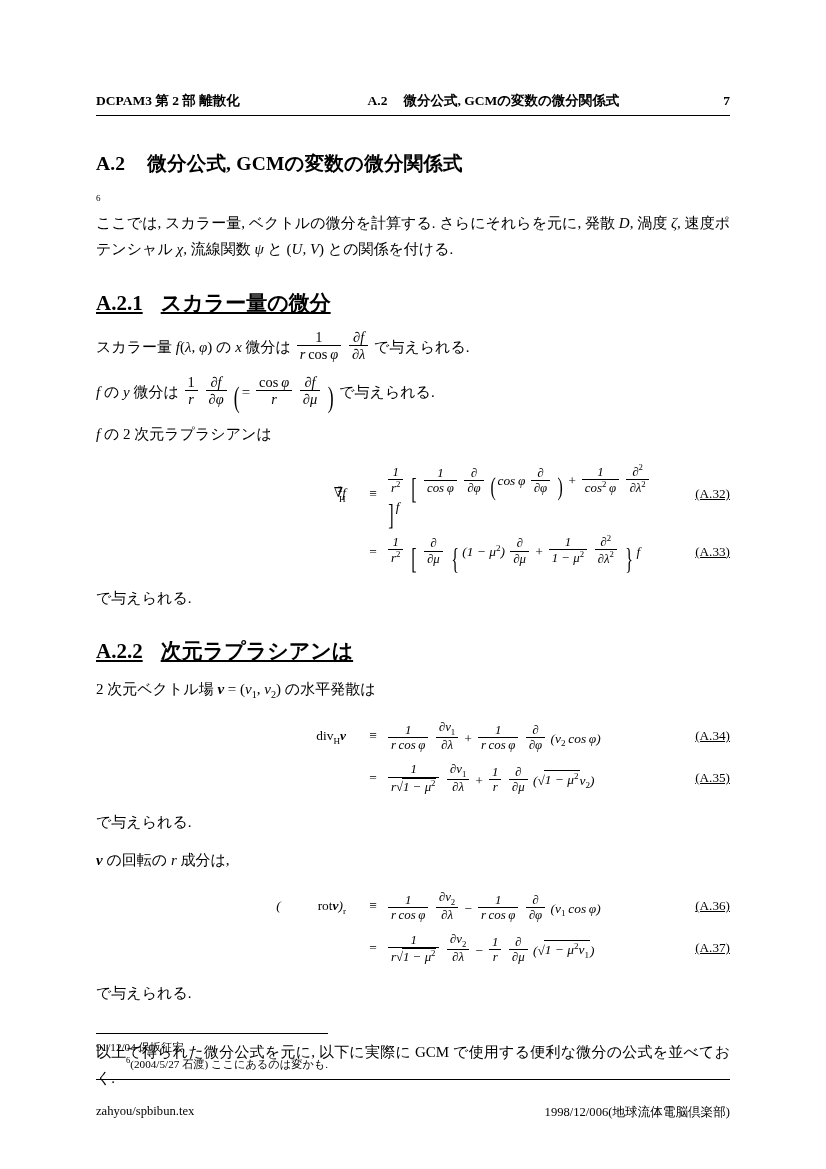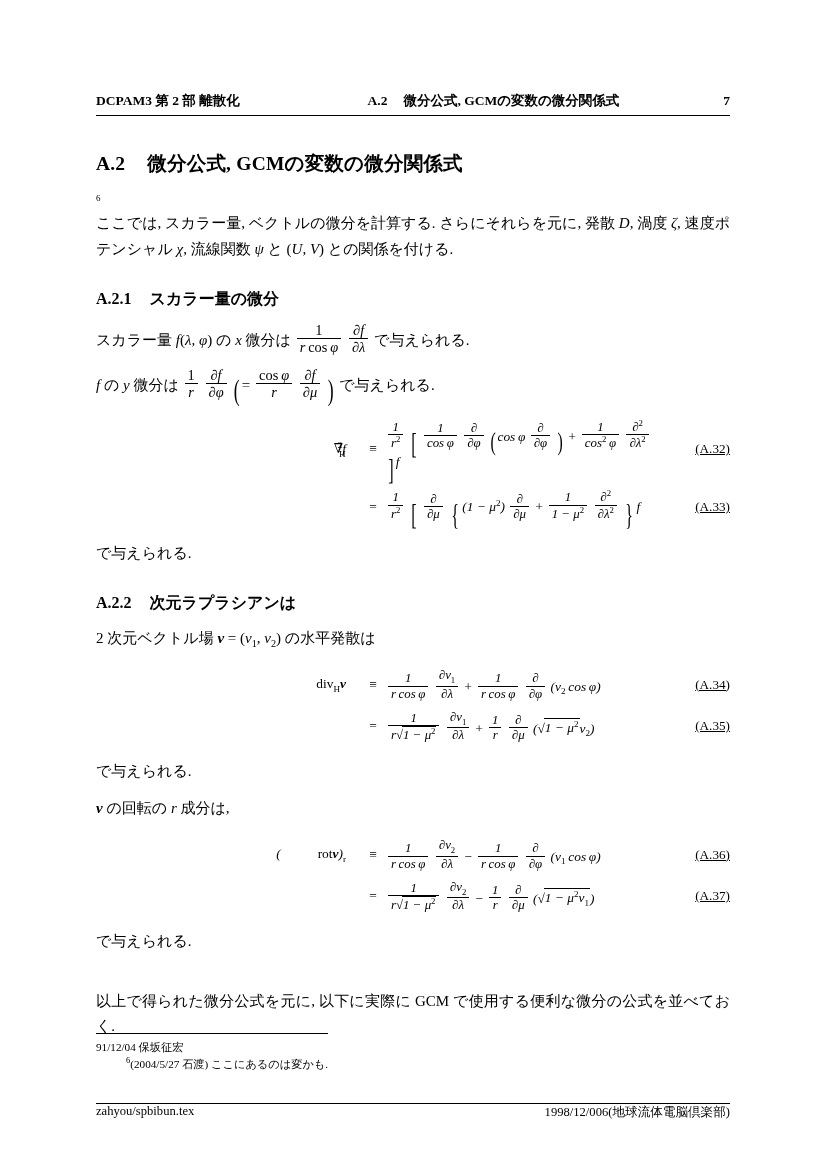--- a/index.html
+++ b/index.html
@@ -46,23 +46,24 @@
   
   h1.sec-title {
     font-size: 19.5px;
     font-weight: bold;
     margin: 0 0 16px 0;
     letter-spacing: 0.2px;
   }
   h1.sec-title .num { margin-right: 22px; }
 
   h2.sub-title {
-    font-size: 16px;
+    font-size: 21px;
     font-weight: bold;
     margin: 26px 0 12px 0;
+    text-decoration: underline;
   }
   h2.sub-title .num { margin-right: 18px; }
 
   
   p.body {
     font-size: 15px;
     line-height: 1.72;
     margin: 0 0 12px 0;
     text-align: justify;
   }
@@ -171,21 +172,21 @@
   .fn-item2 { margin-left: 30px; }
   .fn-sup { font-size: 8.5px; vertical-align: super; line-height: 0; }
 
   
   .footer {
     position: absolute;
     left: 96px;
     right: 96px;
     bottom: 48px;
     border-top: 1.1px solid #000;
-    padding-top: 0;
+    padding-top: 24px;
     display: flex;
     justify-content: space-between;
     font-size: 12.6px;
   }
 </style>
 </head>
 <body>
 
 <div class="page">
 
@@ -242,20 +243,23 @@
       <span class="den"><span class="mi">r</span></span>
     </span>
     <span class="frac">
       <span class="num"><span class="par">∂f</span></span>
       <span class="den"><span class="par">∂μ</span></span>
     </span>
     <span class="bigparen">)</span>
     で与えられる.
   </p>
 
+  <p class="body">
+    <span class="mi">f</span>&nbsp;の&nbsp;2 次元ラプラシアンは
+  </p>
 
   <div class="eqblock">
     <div class="eqrow">
       <div class="eq-lhs">
         ∇<sub class="sb" style="margin-left:-4px;">H</sub><sup class="ex" style="margin-left:-8px;">2</sup><span class="mi">f</span>
       </div>
       <div class="eq-rel">≡</div>
       <div class="eq-rhs">
         <span class="frac"><span class="num">1</span><span class="den"><span class="mi">r</span><sup class="ex">2</sup></span></span>
         <span class="bigbr">[</span>

